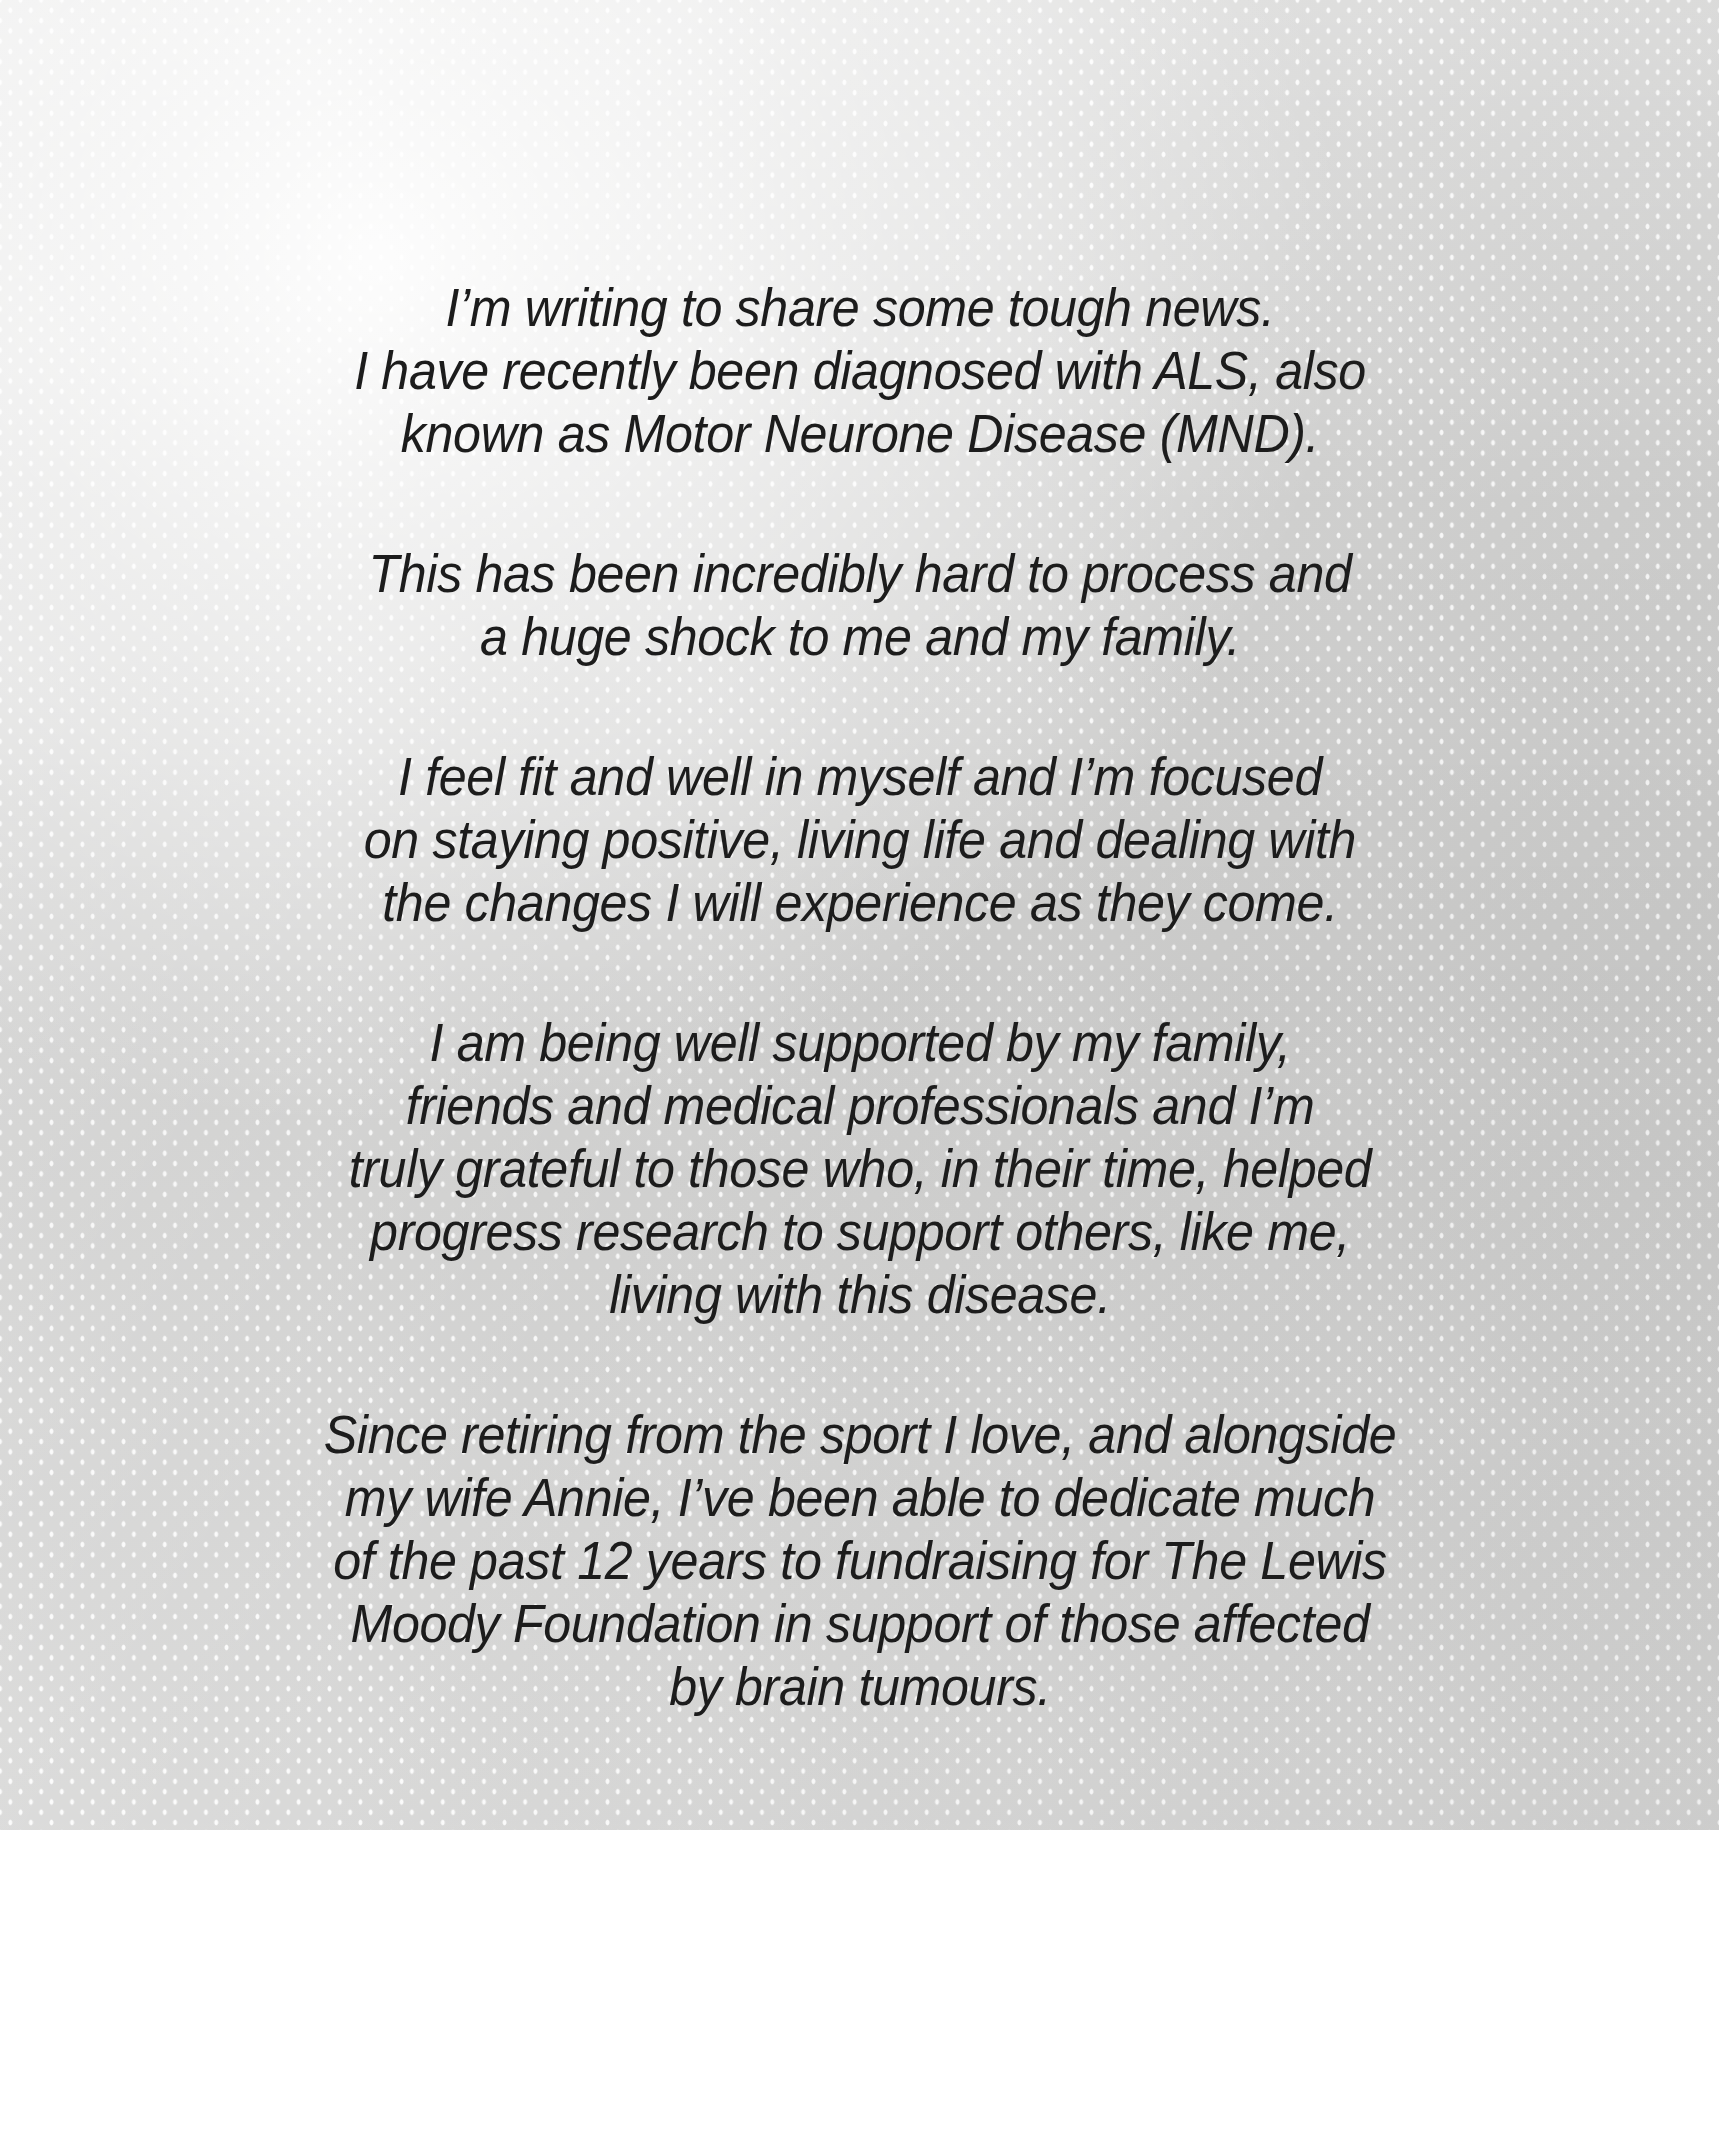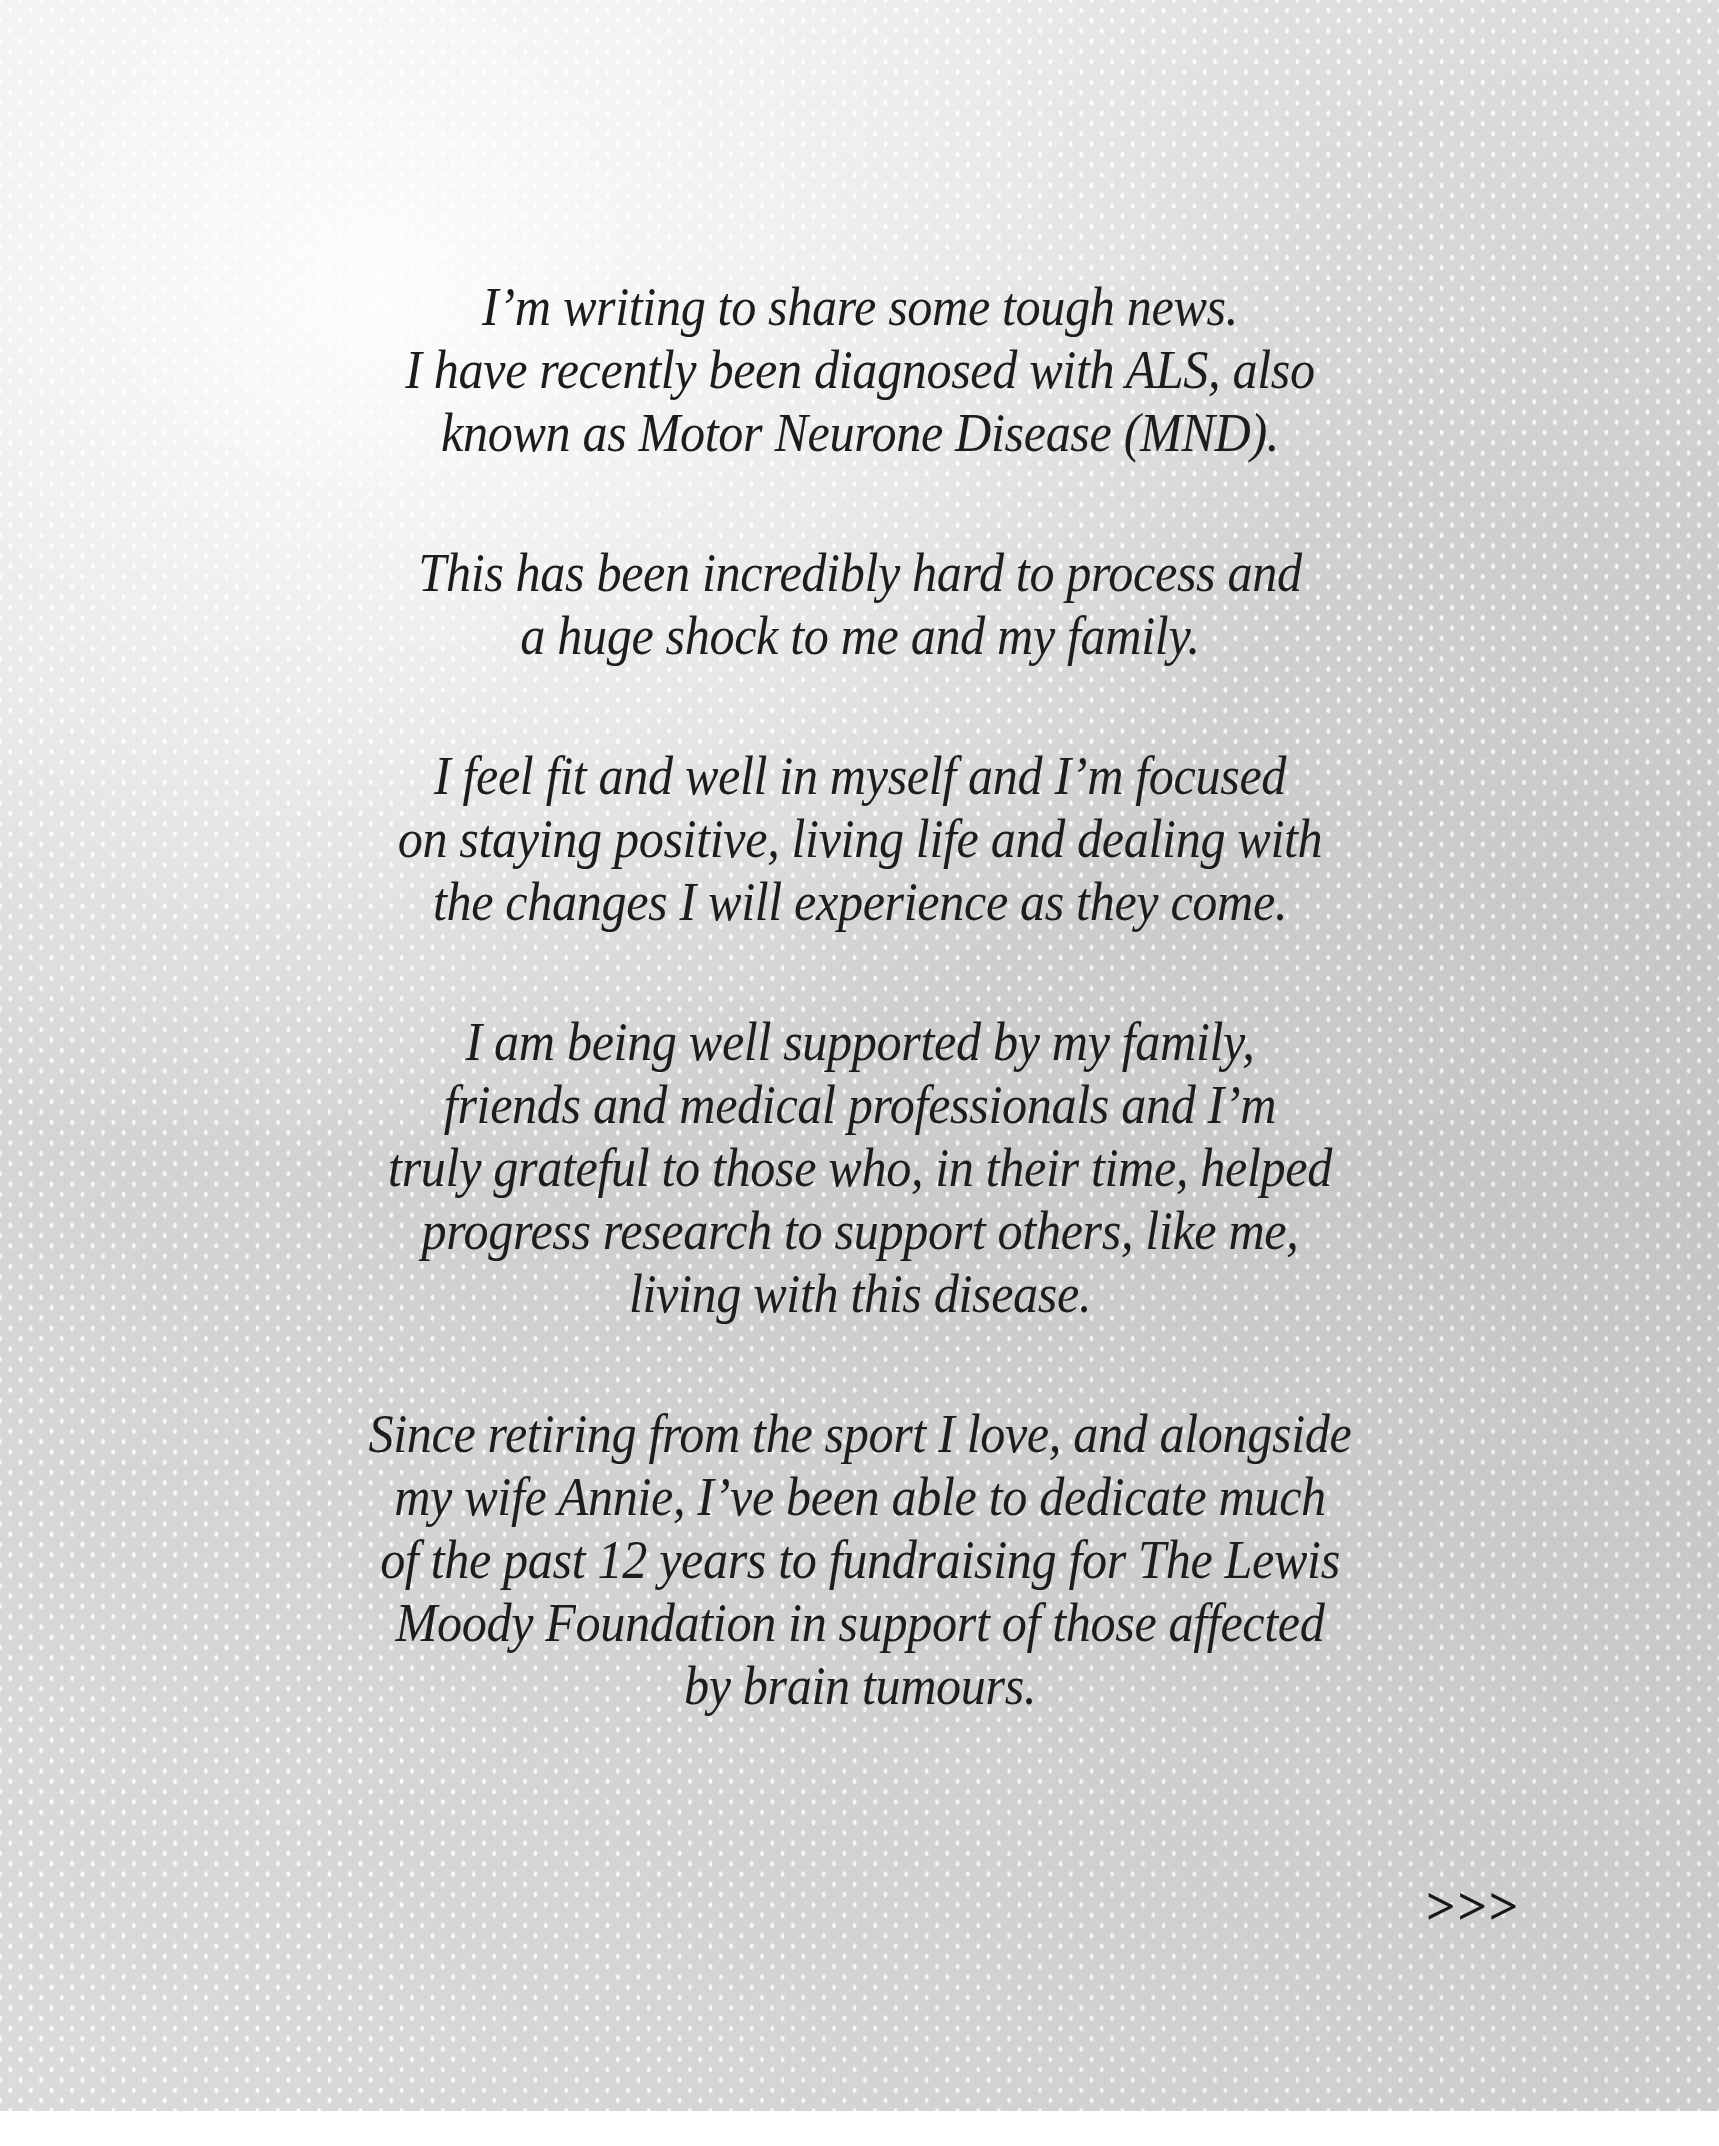--- a/index.html
+++ b/index.html
@@ -3,23 +3,23 @@
 <meta charset="utf-8">
 <style>
   html, body {
     margin: 0;
     padding: 0;
     background: #ffffff;
   }
   .canvas {
     position: relative;
     width: 1720px;
-    height: 2111px;
+    height: 1830px;
     overflow: hidden;
-    font-family: Liberation Serif, serif;
+    font-family: Liberation Sans, sans-serif;
   }
   
   .texture-layer {
     position: absolute;
     inset: 0;
     background-color: #d0d0cf;
     background-image:
       radial-gradient(1.8px 2.5px at 50% 50%, rgba(255,255,255,0.92) 0 1.5px, rgba(255,255,255,0) 2.4px),
       radial-gradient(1.8px 2.5px at 50% 50%, rgba(255,255,255,0.92) 0 1.5px, rgba(255,255,255,0) 2.4px);
     background-size: 20.6px 20.6px, 20.6px 20.6px;

